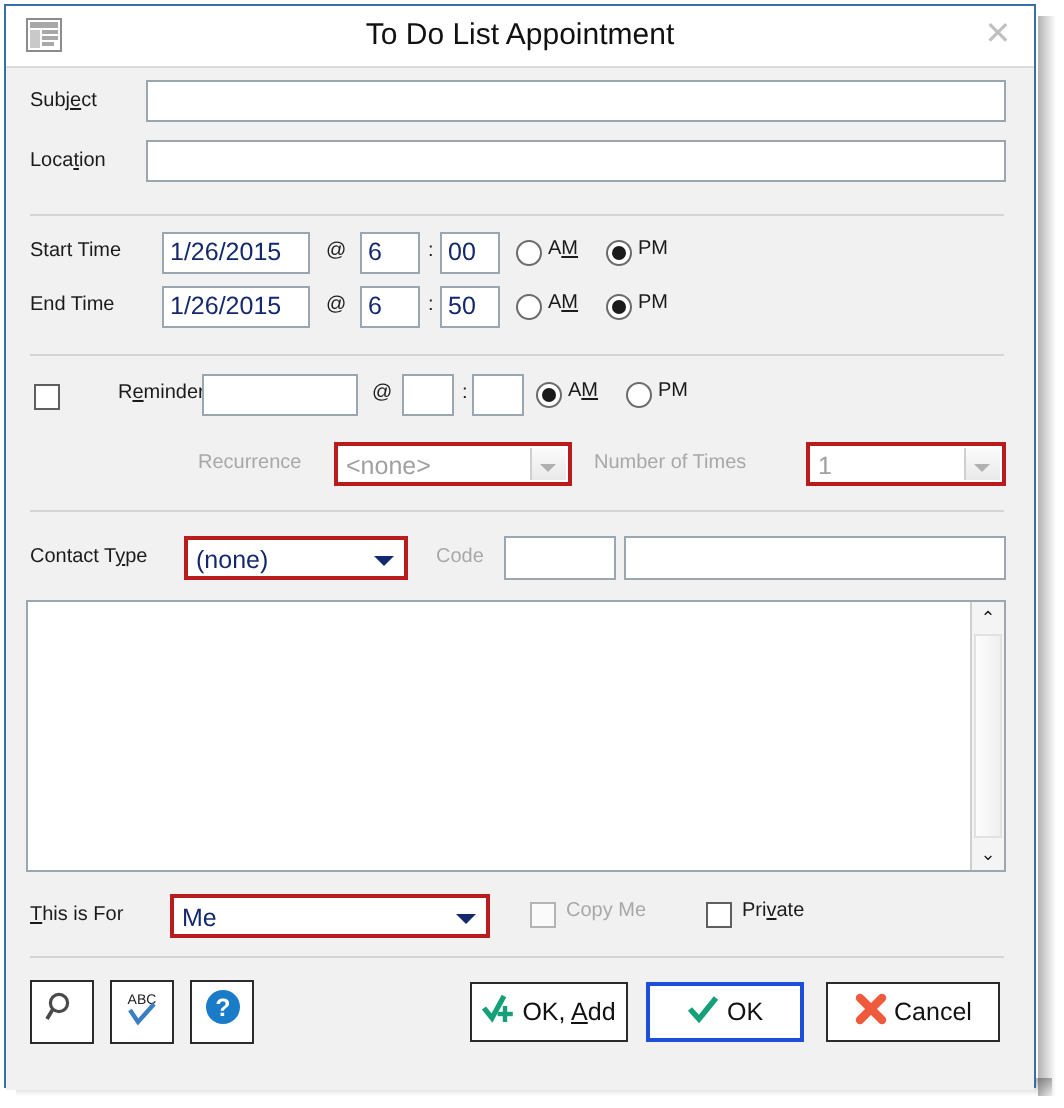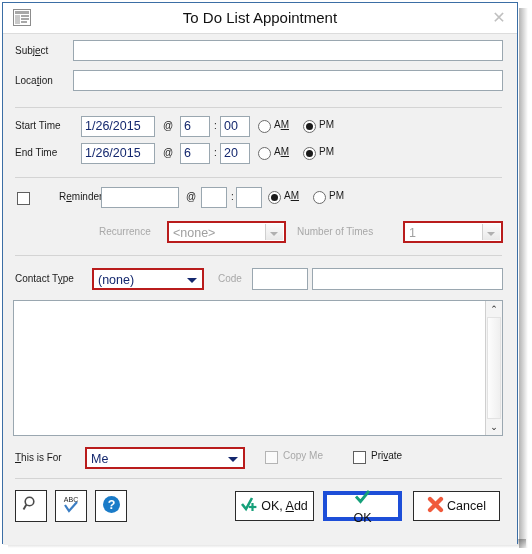--- a/index.html
+++ b/index.html
@@ -71,21 +71,21 @@
              background:linear-gradient(to right,#fdfdfd,#efefef);border:1px solid #e2e2e2;
              box-sizing:border-box;}
   .sbar .ar{position:absolute;left:0;right:0;height:16px;text-align:center;
             font-size:9px;line-height:16px;color:#222;}
   .sbar .ar.up{top:0;} .sbar .ar.dn{bottom:0;}
 
   
   .btn{position:absolute;background:#ffffff;border:1px solid #2b2b2b;
        box-sizing:border-box;font-size:12.5px;color:#111;
        display:flex;align-items:center;justify-content:center;gap:3px;}
-  .btn.def{border:4px solid #1d4ed8;flex-direction:column;}
+  .btn.def{border:2px solid #1d4ed8;}
   .iconbtn{position:absolute;background:#ffffff;border:1px solid #2b2b2b;
            box-sizing:border-box;display:flex;align-items:center;justify-content:center;}
 </style>
 </head>
 <body>
 
 <div class="shadow-wrap">
   <div class="shadow-r"></div>
   <div class="shadow-b"></div>
 </div>
@@ -130,21 +130,21 @@
     <div class="radio" style="left:255px;top:86px;"></div>
     <div class="lbl" style="left:271px;top:85px;">A<span class="u">M</span></div>
     <div class="radio on" style="left:300px;top:86px;"></div>
     <div class="lbl" style="left:316px;top:85px;">PM</div>
 
     <div class="lbl" style="left:12px;top:113px;">End Time</div>
     <div class="tbox" style="left:78px;top:109px;width:74px;height:21px;">1/26/2015</div>
     <div class="lbl" style="left:160px;top:113px;">@</div>
     <div class="tbox" style="left:177px;top:109px;width:30px;height:21px;">6</div>
     <div class="lbl" style="left:211px;top:113px;">:</div>
-    <div class="tbox" style="left:217px;top:109px;width:30px;height:21px;">20</div>
+    <div class="tbox" style="left:217px;top:109px;width:30px;height:21px;">50</div>
     <div class="radio" style="left:255px;top:113px;"></div>
     <div class="lbl" style="left:271px;top:112px;">A<span class="u">M</span></div>
     <div class="radio on" style="left:300px;top:113px;"></div>
     <div class="lbl" style="left:316px;top:112px;">PM</div>
 
     <div class="sep" style="top:143px;"></div>
 
     <div class="cbx" style="left:14px;top:158px;"></div>
     <div class="lbl" style="left:32px;top:157px;margin-left:24px;">
       R<span class="u">e</span>minder

